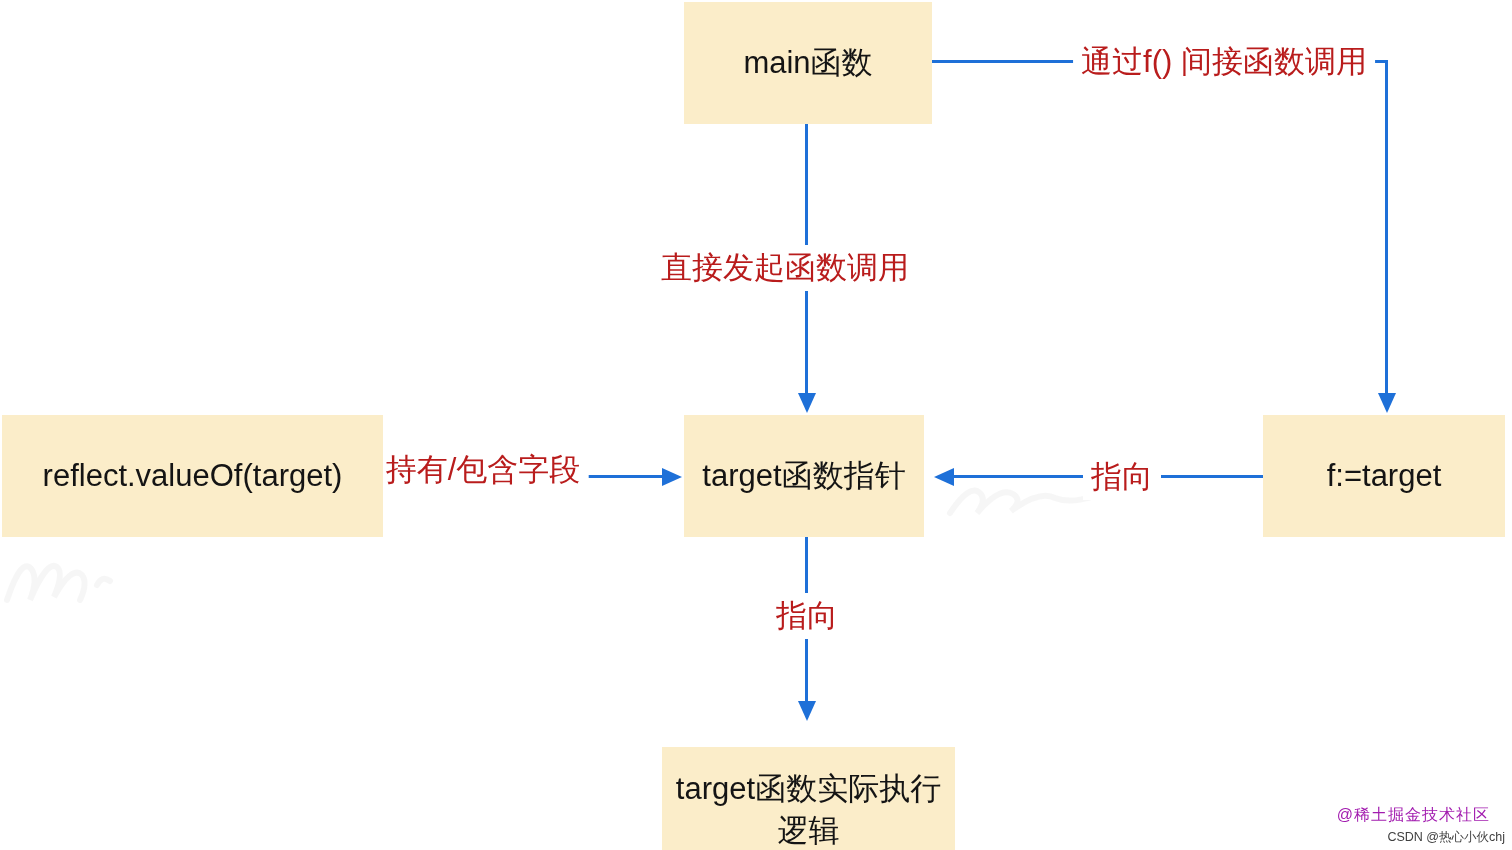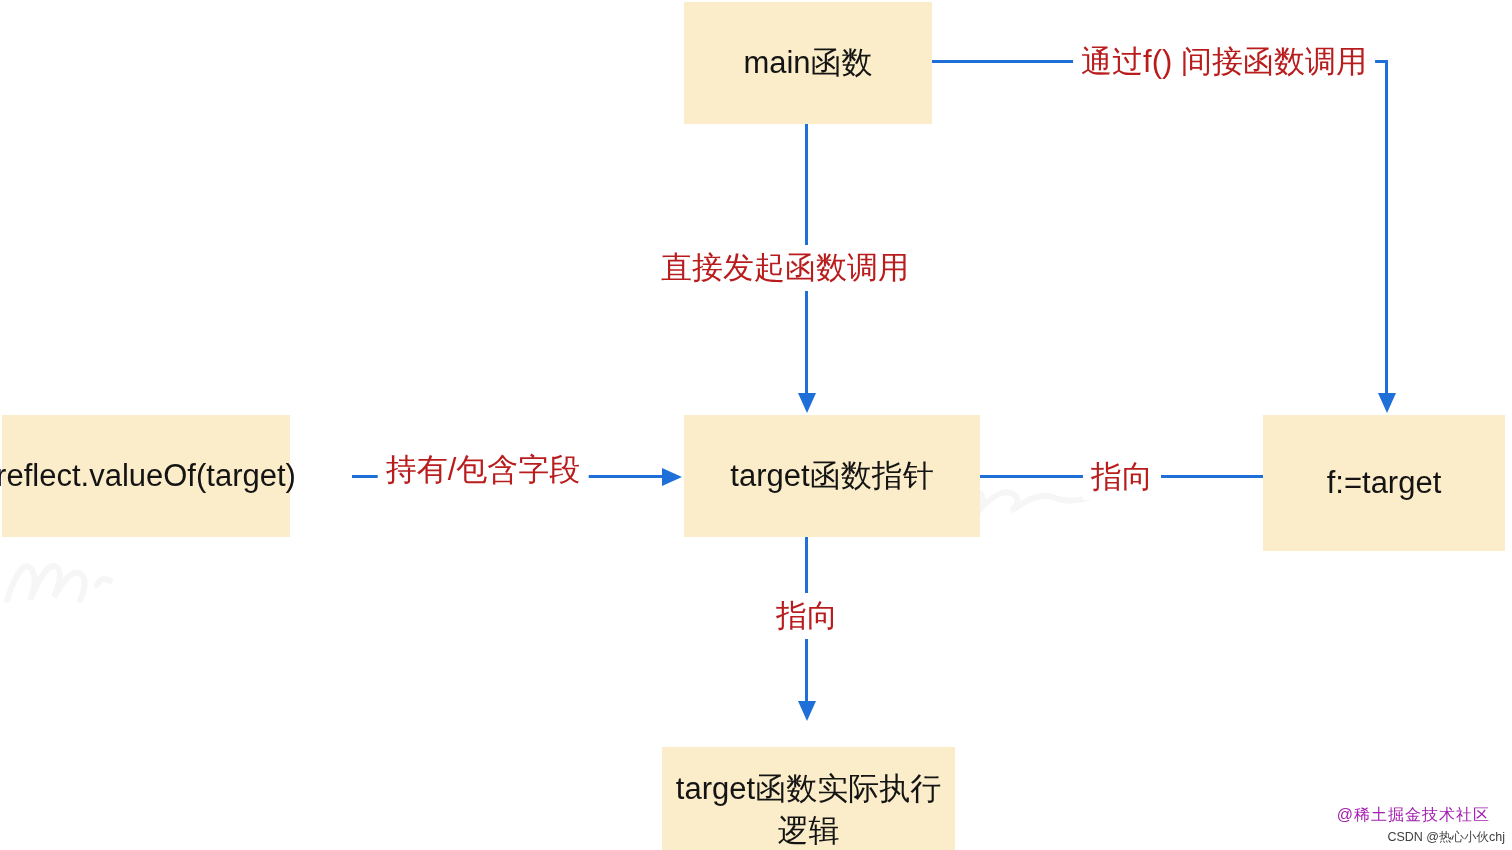--- a/index.html
+++ b/index.html
@@ -15,23 +15,23 @@
     display: flex;
     align-items: center;
     justify-content: center;
     text-align: center;
     font-size: 31px;
     line-height: 1.35;
     color: #141414;
     z-index: 3;
   }
   #node-main    { left: 684px;  top: 2px;   width: 248px; height: 122px; }
-  #node-reflect { left: 2px;    top: 415px; width: 288px; height: 122px; }
-  #node-pointer { left: 684px;  top: 415px; width: 296px; height: 122px; }
-  #node-ftarget { left: 1263px; top: 415px; width: 242px; height: 136px; }
+  #node-reflect { left: 2px;    top: 415px; width: 381px; height: 122px; }
+  #node-pointer { left: 684px;  top: 415px; width: 240px; height: 122px; }
+  #node-ftarget { left: 1263px; top: 415px; width: 242px; height: 122px; }
   #node-impl    { left: 662px;  top: 723px; width: 293px; height: 125px; margin-top: 24px; }
   #node-impl .node-label { max-width: 292px; }
 
   
   .hline, .vline { position: absolute; background: #1E70D8; z-index: 1; }
   .hline { height: 3px; }
   .vline { width: 3px; }
 
   
   .arrow { position: absolute; width: 0; height: 0; z-index: 2; }

